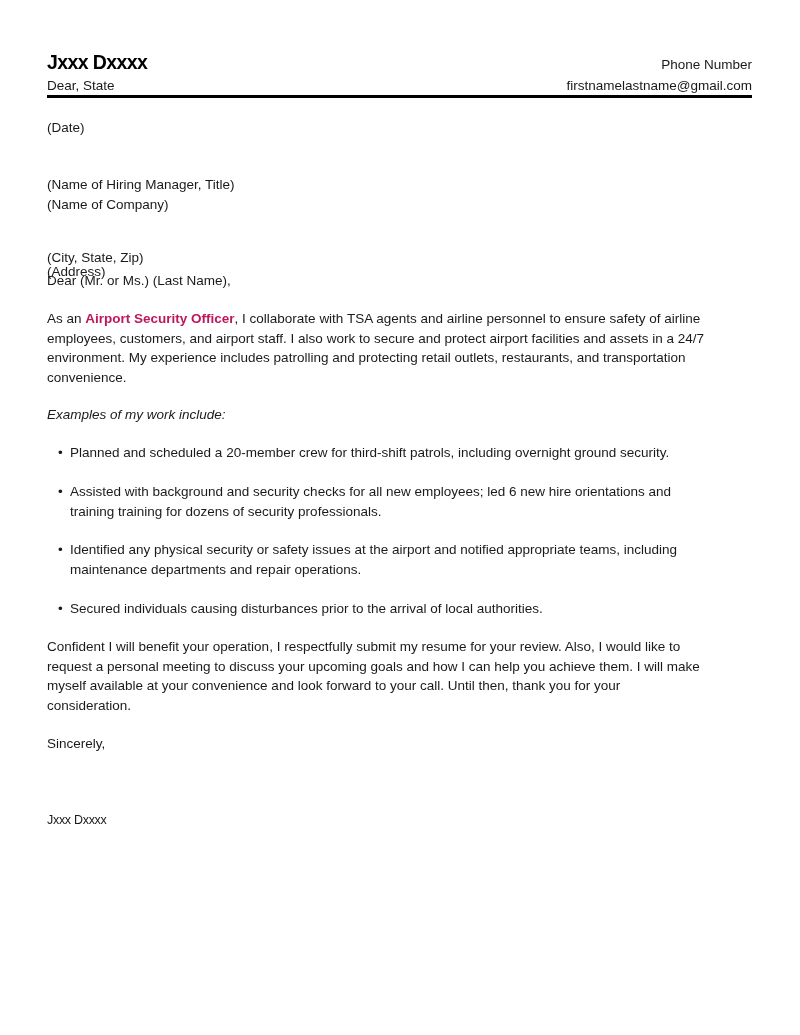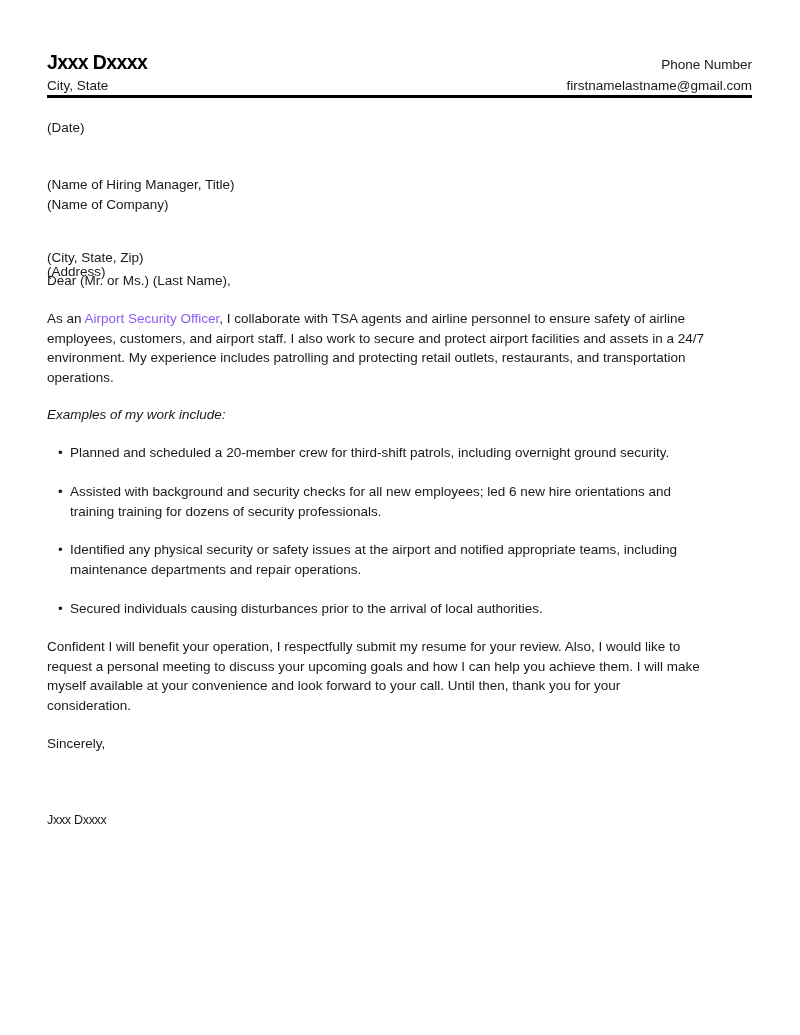--- a/index.html
+++ b/index.html
@@ -97,49 +97,49 @@
     top: 0;
     width: 10px;
   }
   .bullet .text {
     margin-left: 12px;
   }
   .bullet .text p {
     margin: 0;
     white-space: nowrap;
   }
-  b { font-weight: normal; color: #8b5cf6; }
+  b { font-weight: bold; color: #be185d; }
 </style>
 </head>
 <body>
 
 <div class="page">
 
   <div class="header">
     <div class="name">Jxxx Dxxxx</div>
-    <div class="city">City, State</div>
+    <div class="city">Dear, State</div>
     <div class="phone">Phone Number</div>
     <div class="email">firstnamelastname@gmail.com</div>
   </div>
   <div class="rule"></div>
 
   <div class="line" style="top:118px;">(Date)</div>
 
   <div class="line" style="top:175px;">(Name of Hiring Manager, Title)</div>
   <div class="line" style="top:194.5px;">(Name of Company)</div>
   <div class="line" style="top:214px;margin-top:48px;">(Address)</div>
   <div class="line" style="top:233.5px;margin-top:14px;">(City, State, Zip)</div>
 
   <div class="line" style="top:271px;">Dear (Mr. or Ms.) (Last Name),</div>
 
   <div class="para" style="top:309px;">
     <p><span>As an </span><b>Airport Security Officer</b><span>, I collaborate with TSA agents and airline personnel to ensure safety of airline</span></p>
     <p>employees, customers, and airport staff. I also work to secure and protect airport facilities and assets in a 24/7</p>
     <p>environment. My experience includes patrolling and protecting retail outlets, restaurants, and transportation</p>
-    <p>operations.</p>
+    <p>convenience.</p>
   </div>
 
   <div class="line italic" style="top:405px;">Examples of my work include:</div>
 
   <div class="bullet" style="top:443px;">
     <span class="dot">•</span>
     <div class="text">
       <p>Planned and scheduled a 20-member crew for third-shift patrols, including overnight ground security.</p>
     </div>
   </div>

